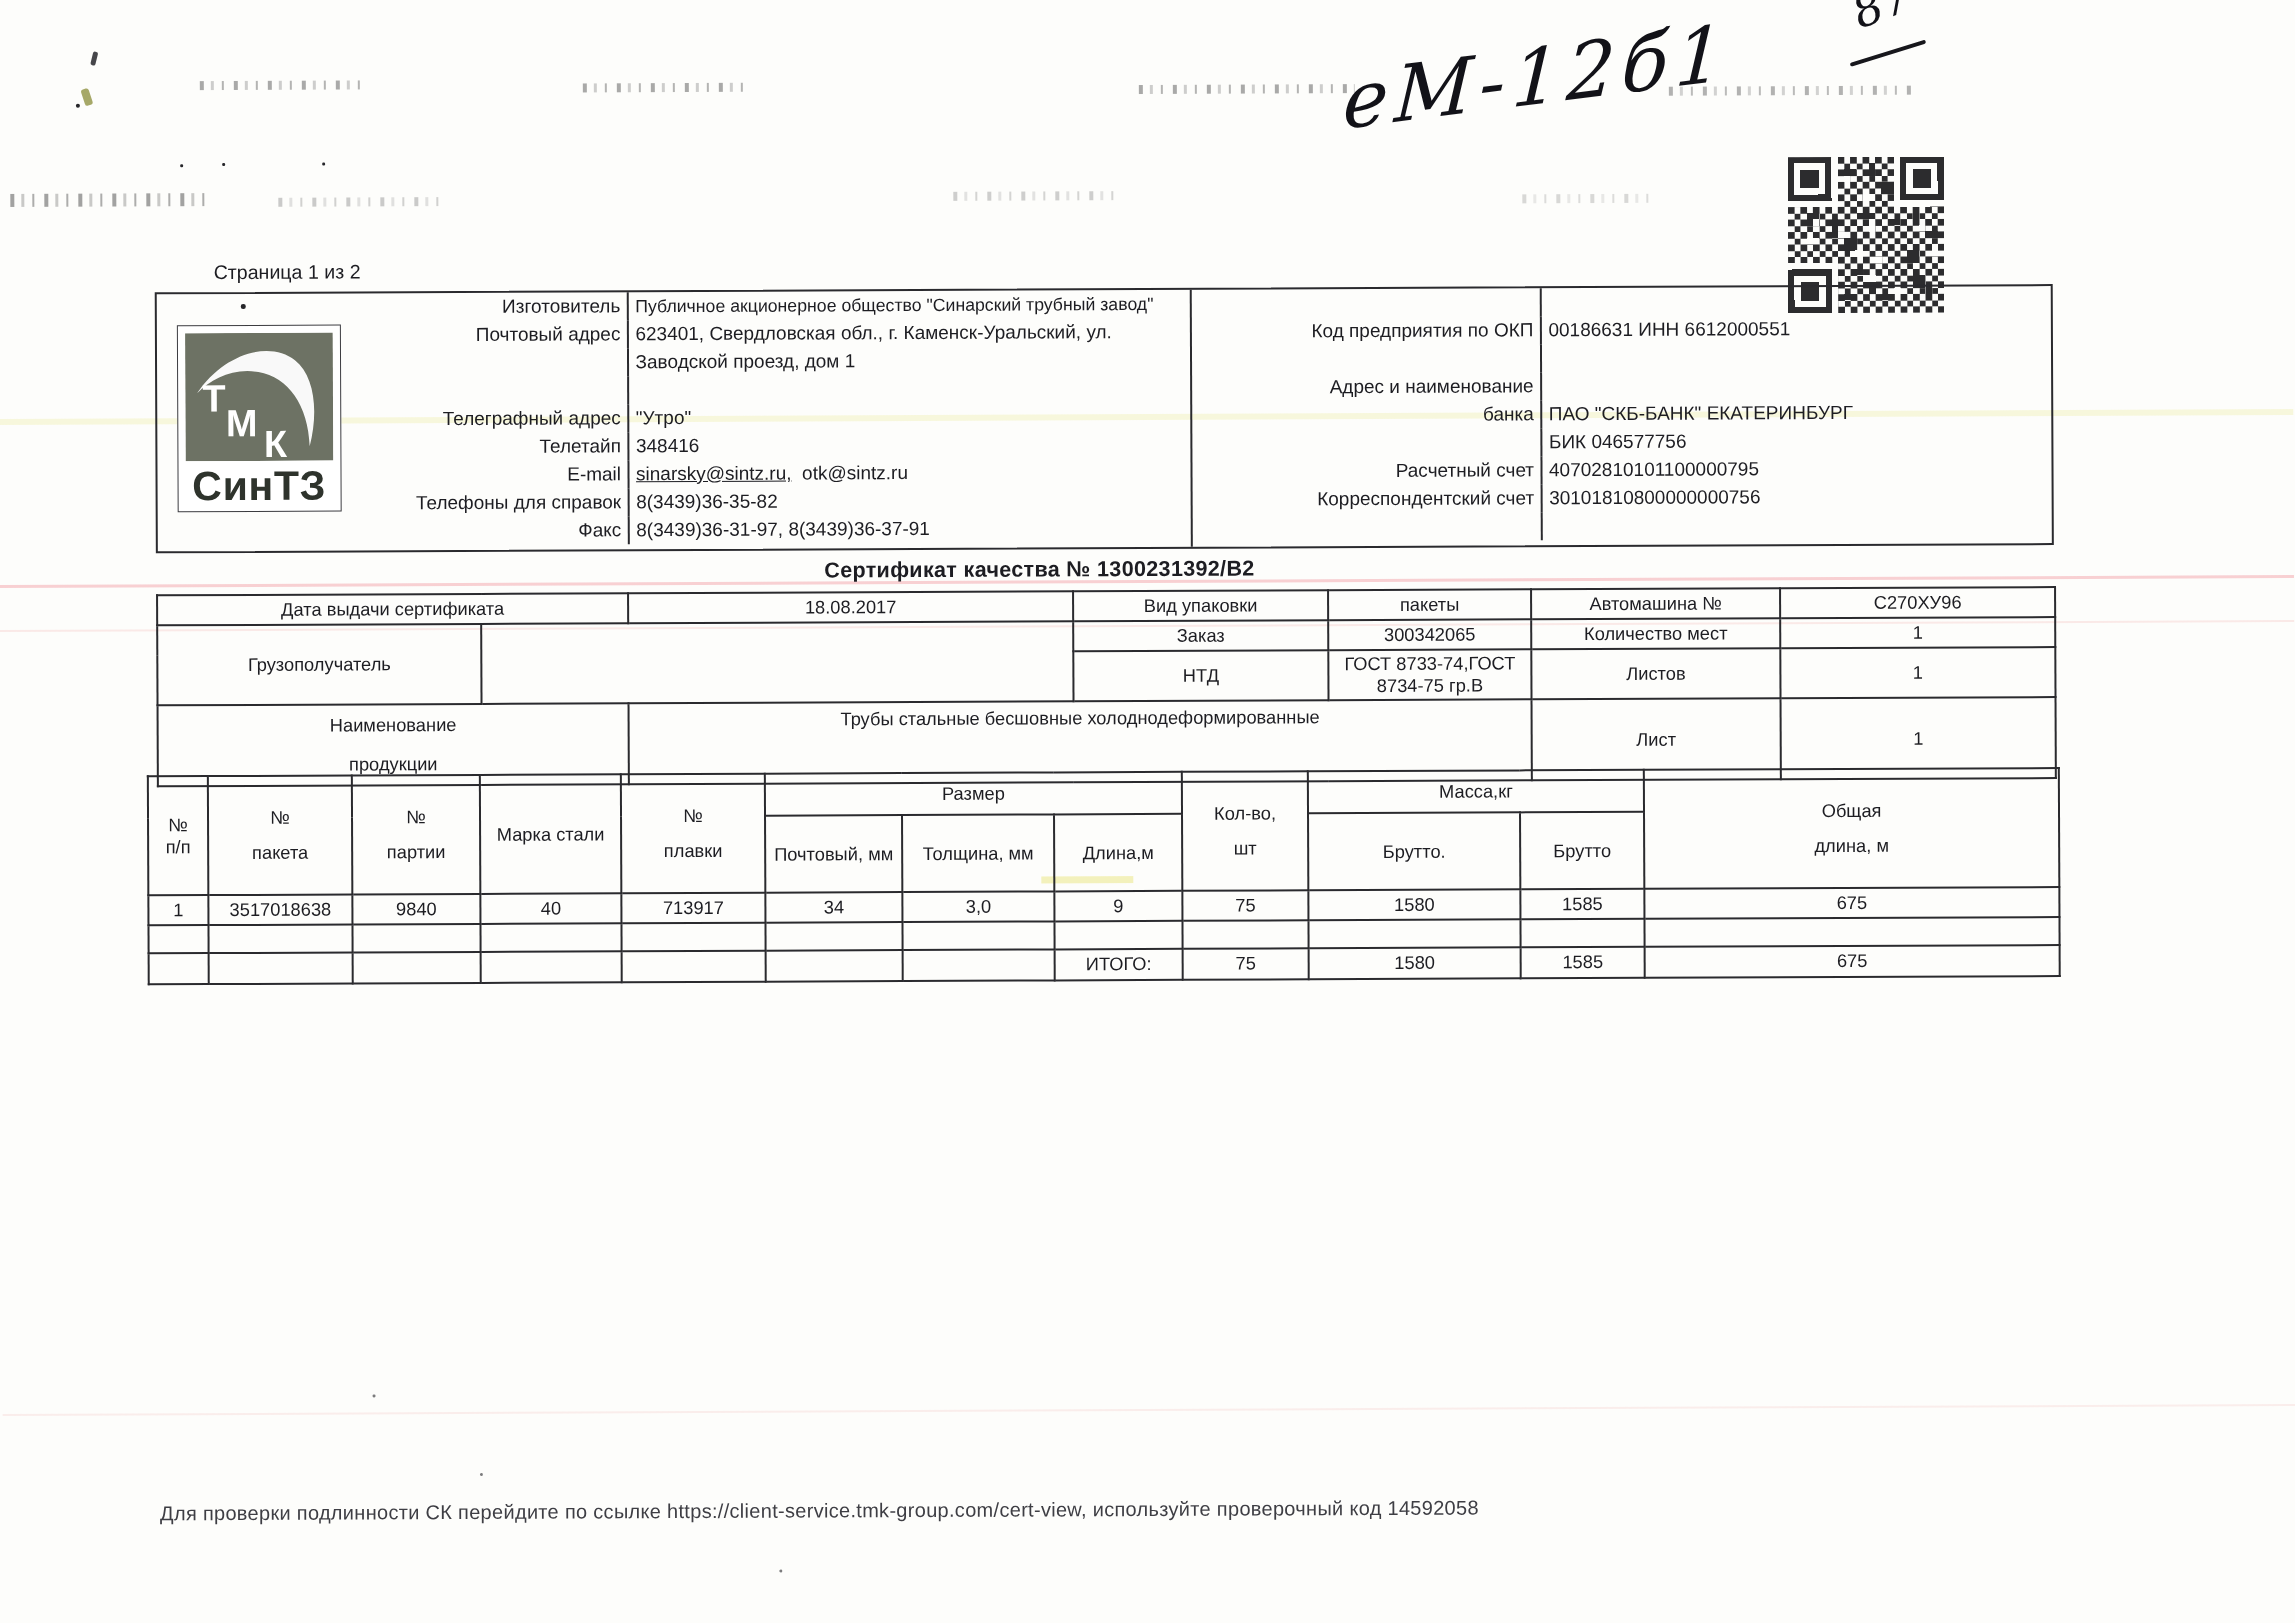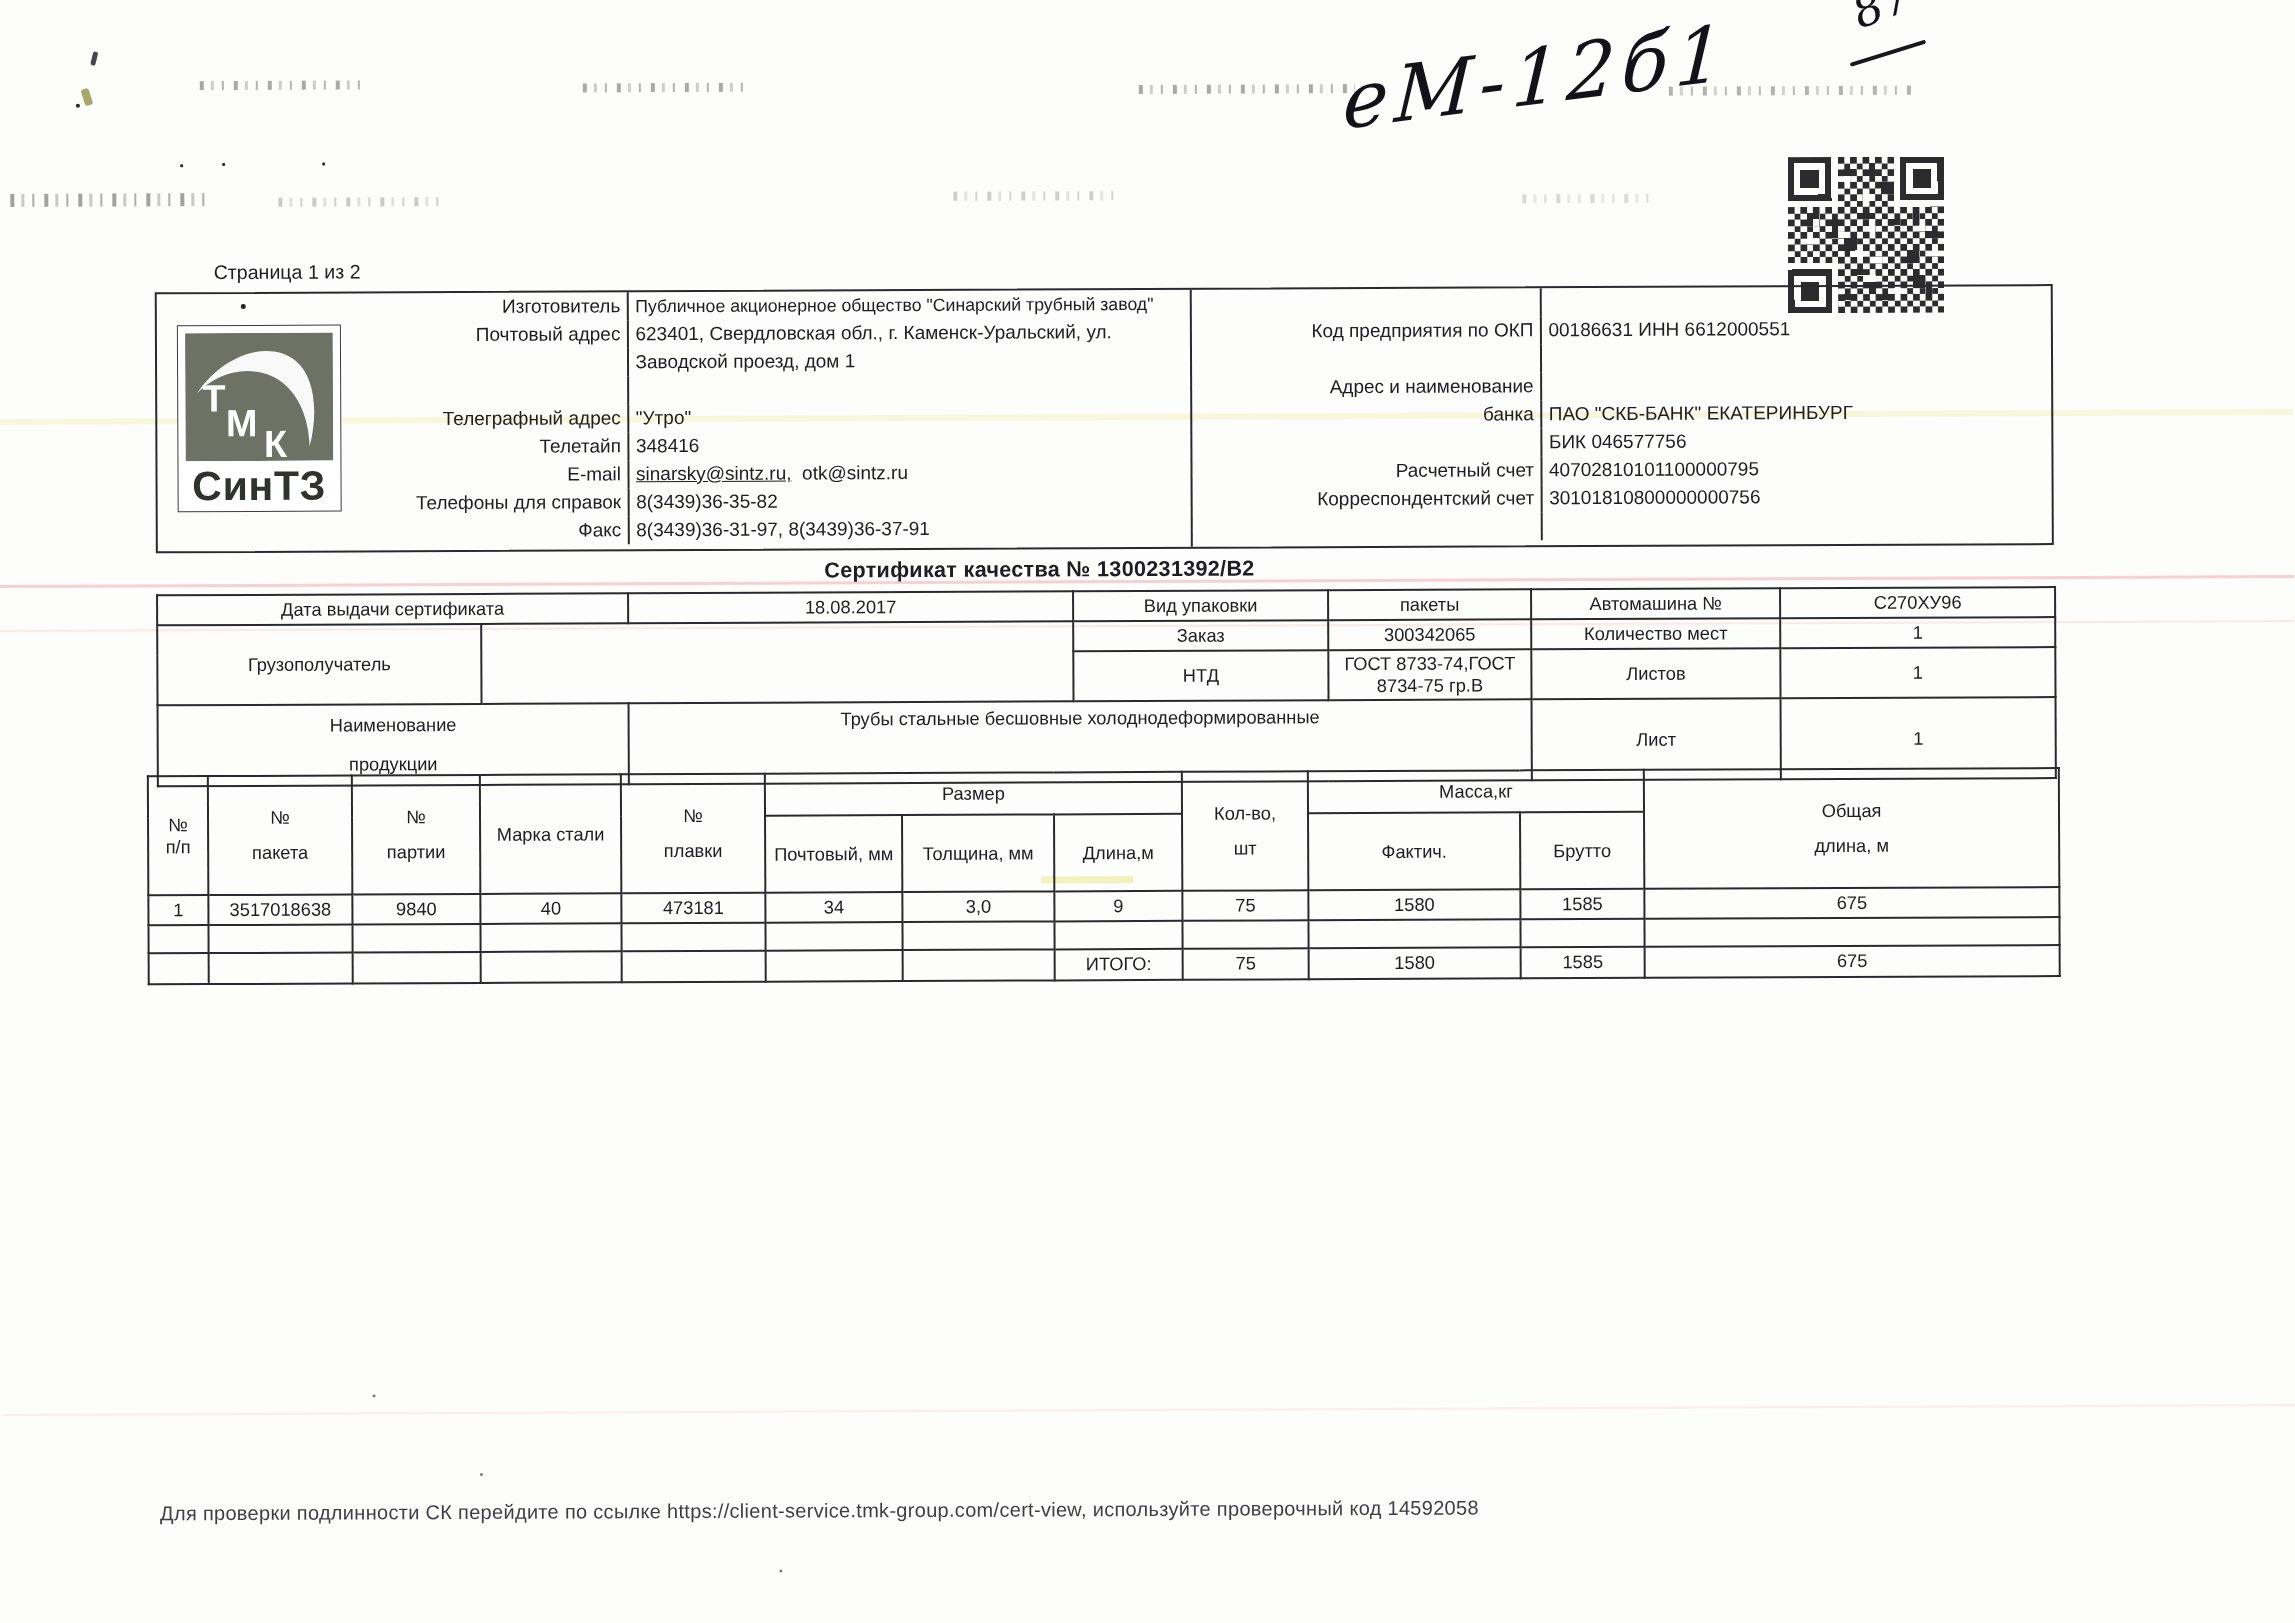--- a/index.html
+++ b/index.html
@@ -334,29 +334,29 @@
       <td rowspan="2" class="pre lh18">Кол-во,
 шт</td>
       <td colspan="2">Масса,кг</td>
       <td rowspan="2" class="pre lh18">Общая
 длина, м</td>
     </tr>
     <tr style="height:77px">
       <td>Почтовый, мм</td>
       <td>Толщина, мм</td>
       <td>Длина,м</td>
-      <td>Фактич.</td>
+      <td>Брутто.</td>
       <td>Брутто</td>
     </tr>
     <tr style="height:30px">
       <td>1</td>
       <td>3517018638</td>
       <td>9840</td>
       <td>40</td>
-      <td>473181</td>
+      <td>713917</td>
       <td>34</td>
       <td>3,0</td>
       <td>9</td>
       <td>75</td>
       <td>1580</td>
       <td>1585</td>
       <td>675</td>
     </tr>
     <tr style="height:27.5px">
       <td></td>

